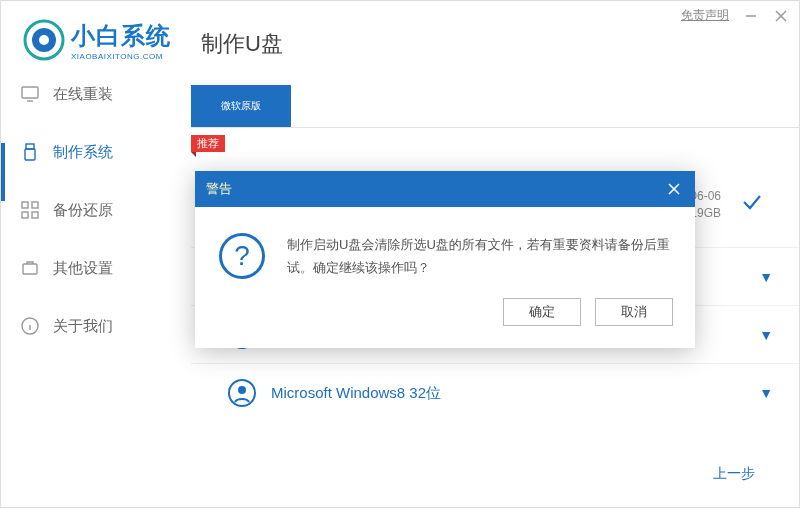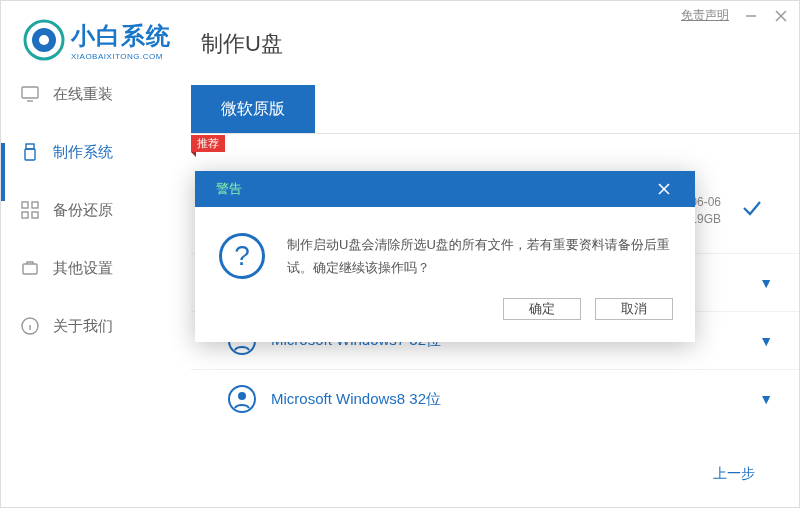--- a/index.html
+++ b/index.html
@@ -14,44 +14,44 @@
   .logo-main { font-size: 24px; font-weight: bold; color: #1976c9; letter-spacing: 1px; }
   .logo-sub { font-size: 8px; color: #1976c9; letter-spacing: 0.5px; }
   .page-title { font-size: 22px; color: #444; margin-left: 30px; margin-bottom: 2px; }
   .sidebar { position: absolute; left: 0; top: 84px; width: 190px; }
   .side-item { display: flex; align-items: flex-start; height: 58px; padding-left: 20px; color: #666; font-size: 15px; cursor: pointer; position: relative; }
   .side-item.active { color: #1e6fc0; }
   .side-item.active::before { content: ""; position: absolute; left: 0; top: 0; width: 4px; height: 100%; background: #1e6fc0; }
   .side-icon { width: 18px; height: 18px; margin-right: 14px; display: inline-flex; align-items: center; justify-content: center; }
   .main { position: absolute; left: 190px; top: 84px; right: 0; bottom: 0; }
   .tabbar { border-bottom: 1px solid #e2e2e2; display: flex; }
-  .tab { height: 48px; padding: 0 30px; display: flex; align-items: center; font-size: 16px; color: #555; cursor: pointer; }
+  .tab { height: 42px; padding: 0 30px; display: flex; align-items: center; font-size: 10px; color: #555; cursor: pointer; }
   .tab.active { background: #1e6fc0; color: #fff; }
   .badge { position: absolute; left: 0; top: 50px; background: #e53935; color: #fff; font-size: 11px; padding: 1px 6px; }
   .badge::after { content: ""; position: absolute; left: 0; bottom: -5px; border-top: 5px solid #a32825; border-left: 5px solid transparent; }
   .list { margin-top: 34px; }
   .row { display: flex; align-items: center; height: 58px; border-bottom: 1px solid #f0f0f0; padding: 0 26px 0 36px; }
   .row-ico { width: 30px; height: 30px; margin-right: 14px; }
   .row-title { color: #1e6fc0; font-size: 15px; flex: 1; }
   .row-meta { color: #888; font-size: 12px; text-align: right; margin-right: 20px; line-height: 1.4; }
   .row-check { color: #1e6fc0; font-size: 20px; margin-right: 10px; }
   .row-caret { color: #1e6fc0; font-size: 14px; }
   .footer { position: absolute; right: 22px; bottom: 16px; display: flex; gap: 12px; }
   .btn { height: 34px; padding: 0 22px; font-size: 14px; border: none; cursor: pointer; }
   .btn-primary { background: #1e6fc0; color: #fff; }
   .btn-ghost { background: #fff; color: #1e6fc0; margin-top: 20px; }
   
   .dialog { position: absolute; left: 194px; top: 170px; width: 500px; background: #fff; box-shadow: 0 4px 24px rgba(0,0,0,0.25); z-index: 10; }
-  .dlg-head { background: #1e6fc0; color: #86efac; height: 36px; display: flex; align-items: center; justify-content: space-between; padding: 0 21px; font-size: 13px; }
+  .dlg-head { background: #1e6fc0; color: #fef9c3; height: 36px; display: flex; align-items: center; justify-content: space-between; padding: 0 11px; font-size: 13px; }
   .dlg-close { width: 20px; height: 20px; display: flex; align-items: center; justify-content: center; cursor: pointer; }
   .dlg-body { display: flex; padding: 26px 24px 18px; }
   .dlg-icon { width: 46px; height: 46px; border: 3px solid #1e6fc0; border-radius: 50%; color: #1e6fc0; font-size: 28px; display: flex; align-items: center; justify-content: center; margin-right: 22px; flex: 0 0 auto; }
   .dlg-msg { color: #555; font-size: 13px; line-height: 1.8; }
   .dlg-foot { display: flex; justify-content: flex-end; gap: 14px; padding: 0 22px 22px; }
-  .dlg-btn { width: 78px; height: 22px; border: 1px solid #bbb; background: #fff; color: #444; font-size: 13px; cursor: pointer; }
+  .dlg-btn { width: 78px; height: 28px; border: 1px solid #bbb; background: #fff; color: #444; font-size: 13px; cursor: pointer; }
 </style>
 </head>
 <body>
 
 <div class="titlebar">
   <span class="disclaimer">免责声明</span>
   <span class="win-btn">
     <svg width="12" height="12">
         <line x1="1" y1="6" x2="11" y2="6" stroke="#999" stroke-width="1.5"></line>
       </svg>

